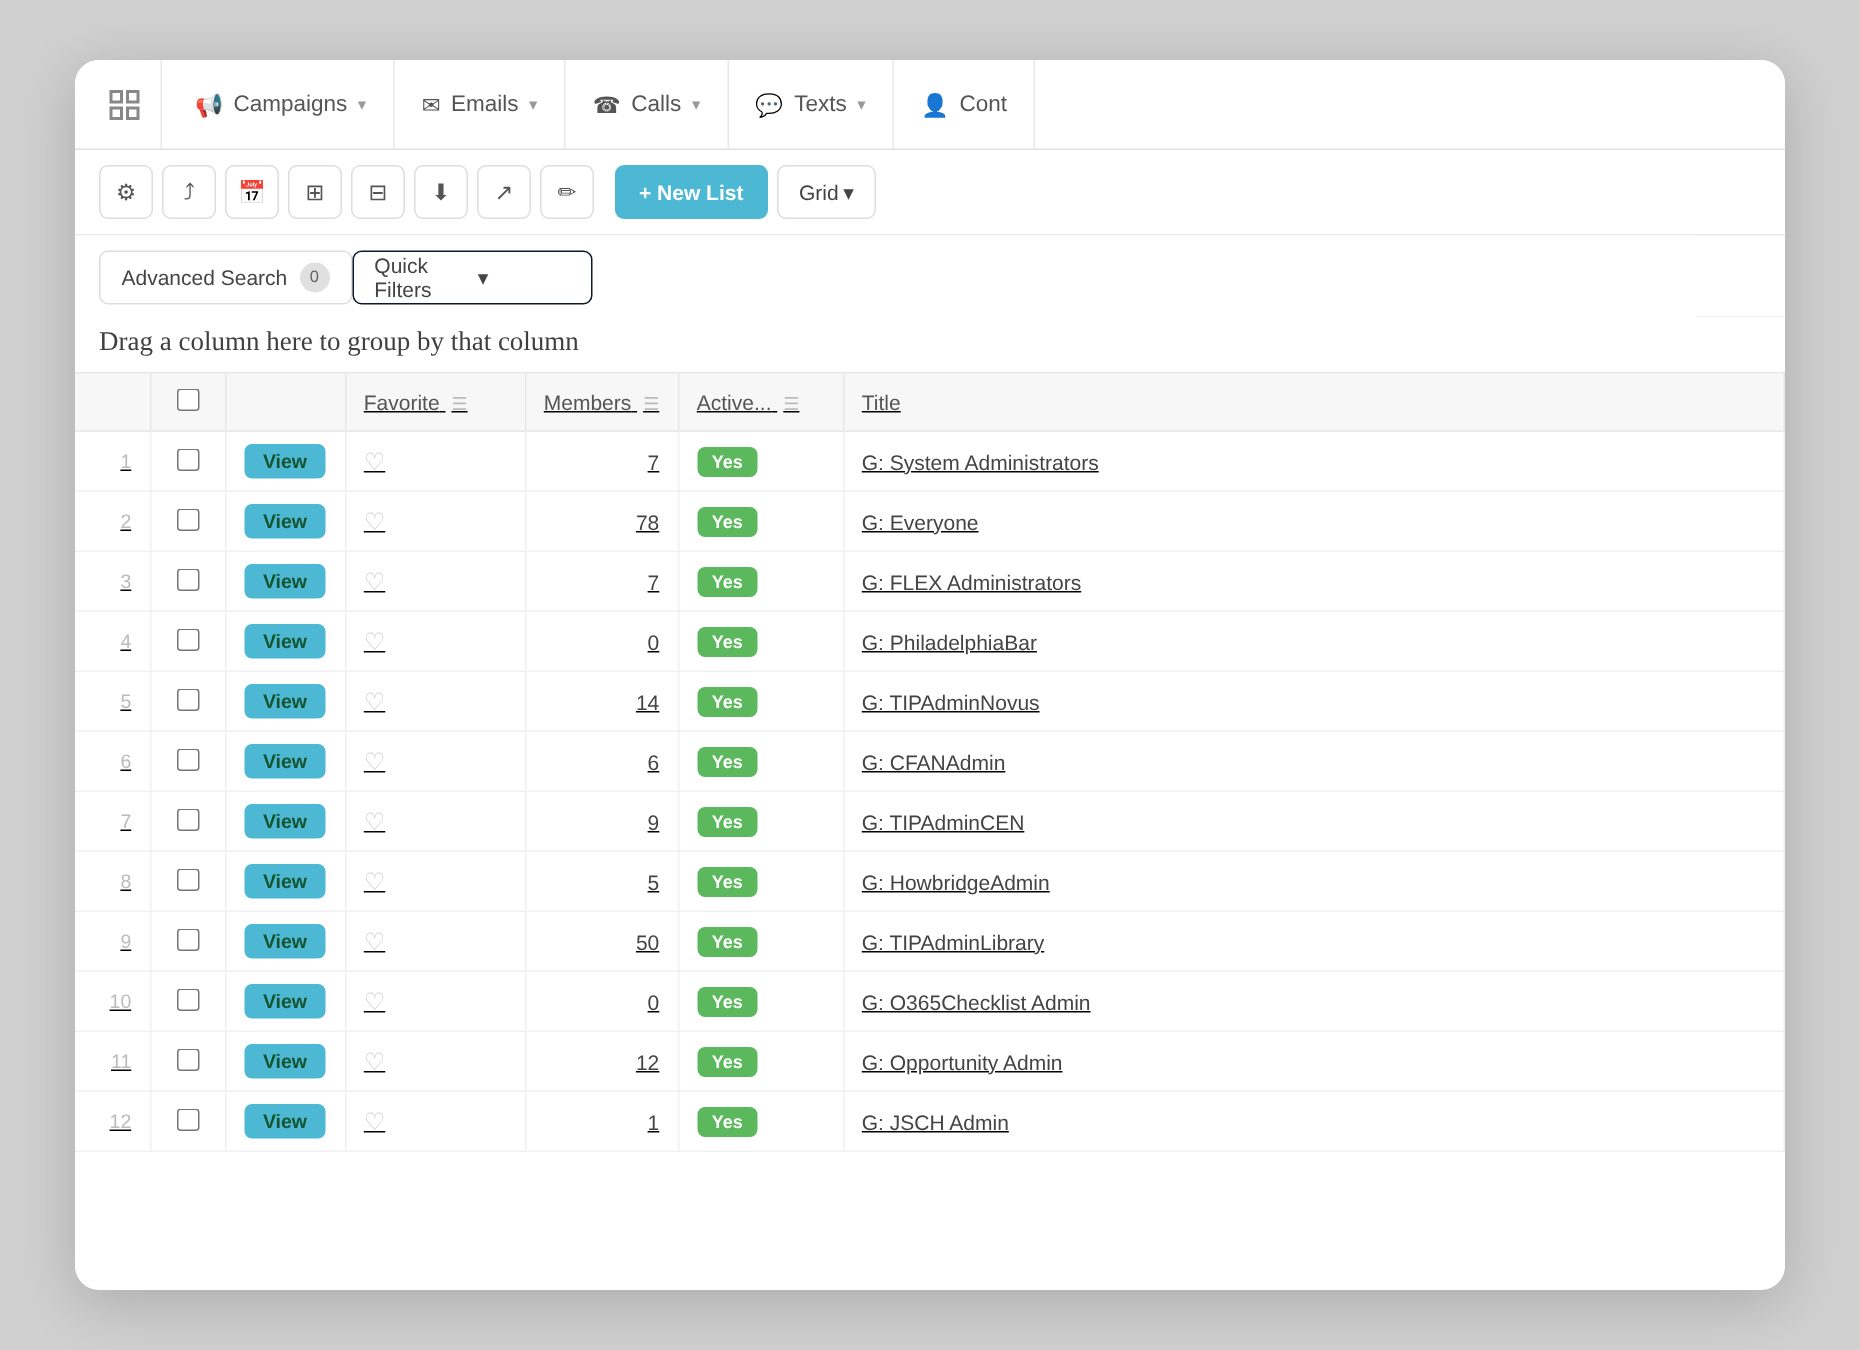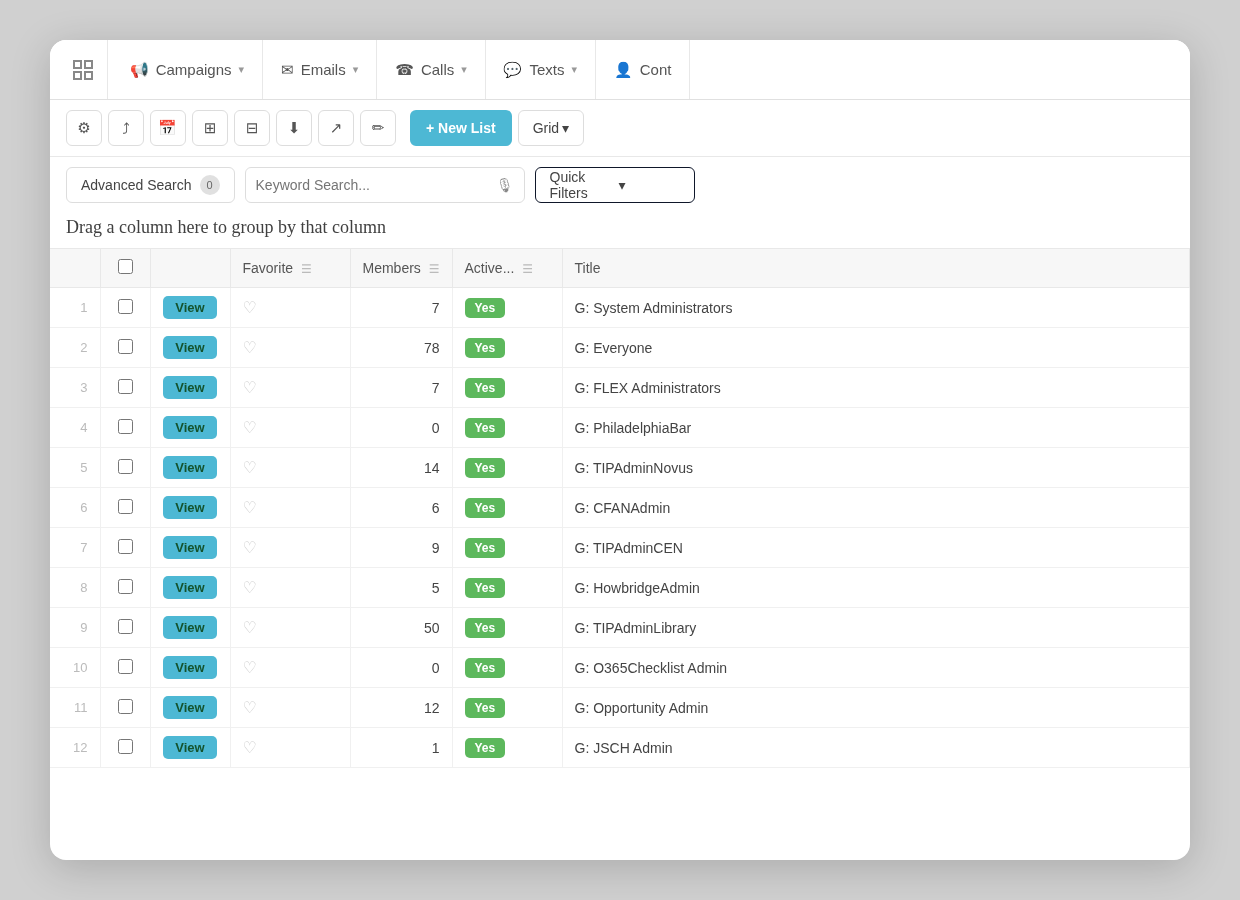--- a/index.html
+++ b/index.html
@@ -118,21 +118,20 @@
       background: #fff;
       cursor: pointer;
       font-size: 14px;
       color: #444;
     }
 
     
     .search-bar {
       display: flex;
       align-items: center;
-      gap: 10px;
       padding: 10px 16px 8px 16px;
       position: relative;
       z-index: 1;
       background: #fff;
     }
     .advanced-search-btn {
       display: flex;
       align-items: center;
       gap: 8px;
       padding: 0 14px;
@@ -203,20 +202,21 @@
       background: #fff;
       font-family: Liberation Serif, serif;
     }
 
     
     .table-container {
       overflow-x: auto;
       position: relative;
       z-index: 1;
       background: #fff;
+      text-decoration: underline;
     }
     table {
       width: 100%;
       border-collapse: collapse;
       font-size: 14px;
     }
     thead tr {
       background: #f7f7f7;
       border-top: 1px solid #e8e8e8;
       border-bottom: 1px solid #e8e8e8;
@@ -334,24 +334,20 @@
       <span>Grid</span>
       <span>▾</span>
     </div>
   </div>
 
   <div class="search-bar">
     <button class="advanced-search-btn">
       <span>Advanced Search</span>
       <span class="badge">0</span>
     </button>
-    <div class="keyword-search">
-      <input type="text" placeholder="Keyword Search..." style="">
-      <span class="mic-icon">🎙</span>
-    </div>
     <div class="quick-filters">
       <span>Quick Filters</span>
       <span>▾</span>
     </div>
   </div>
 
   <div class="drag-hint">
     <span>Drag a column here to group by that column</span>
   </div>
 

